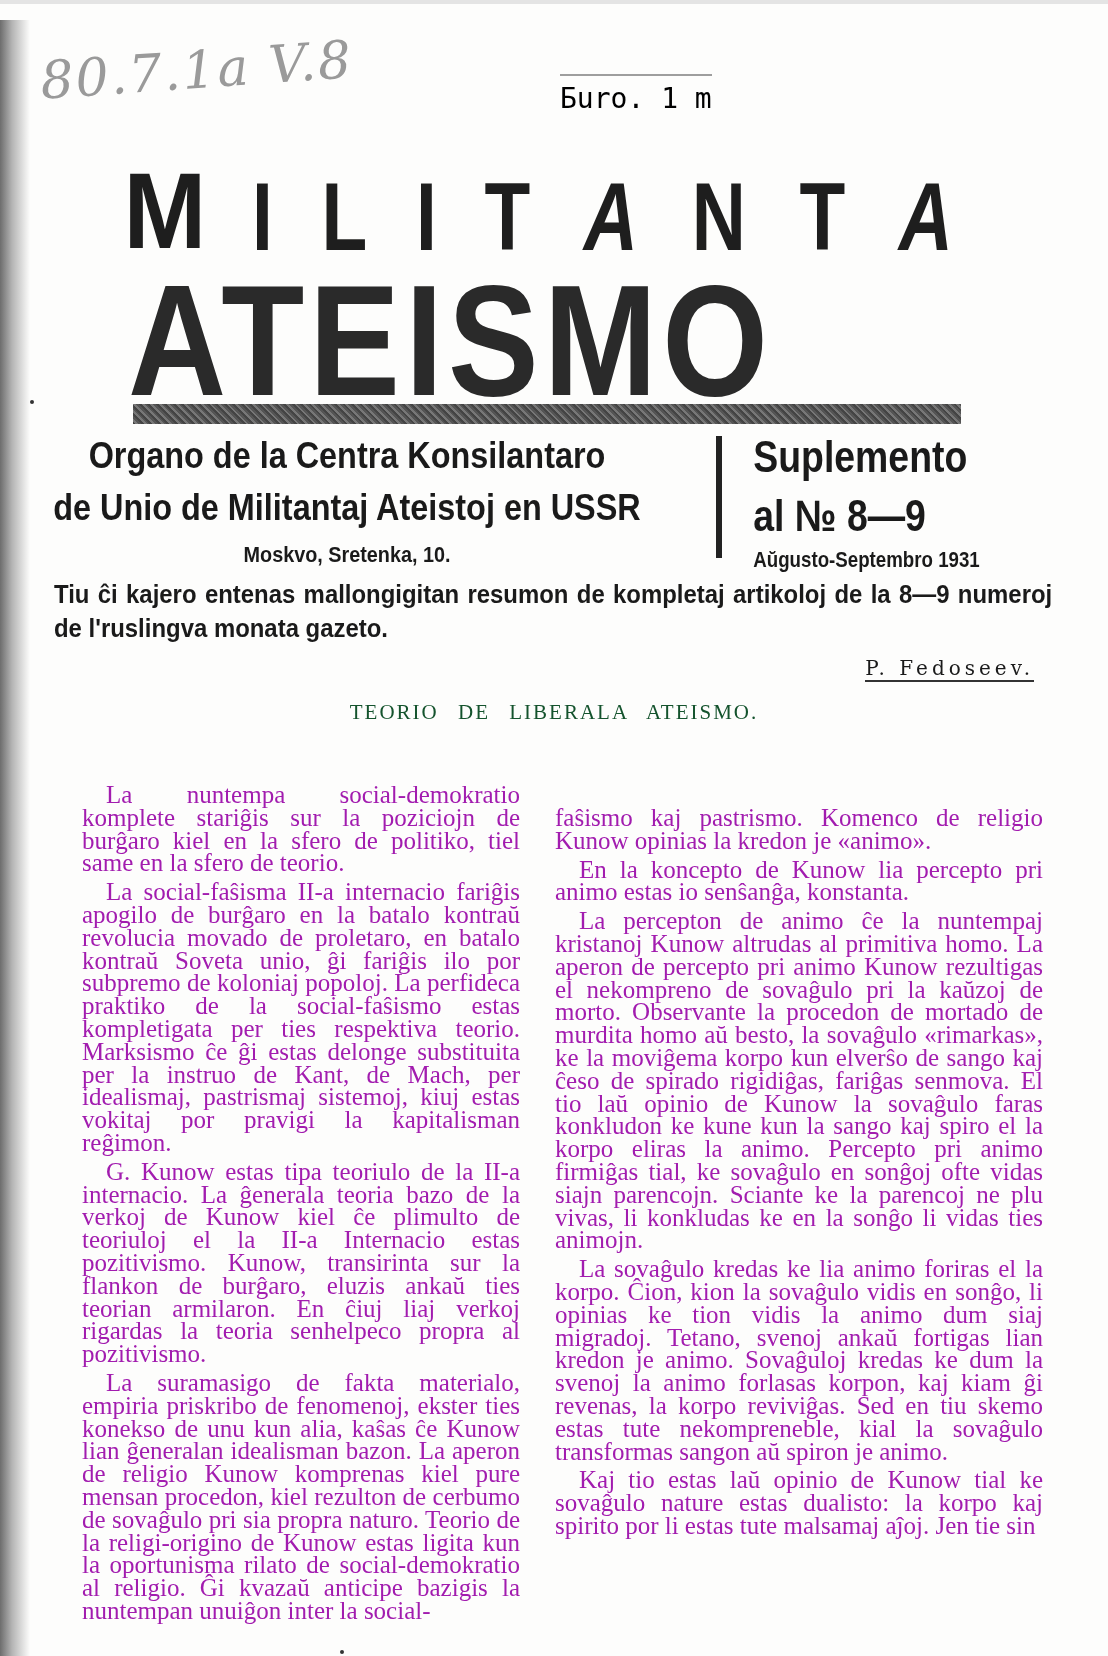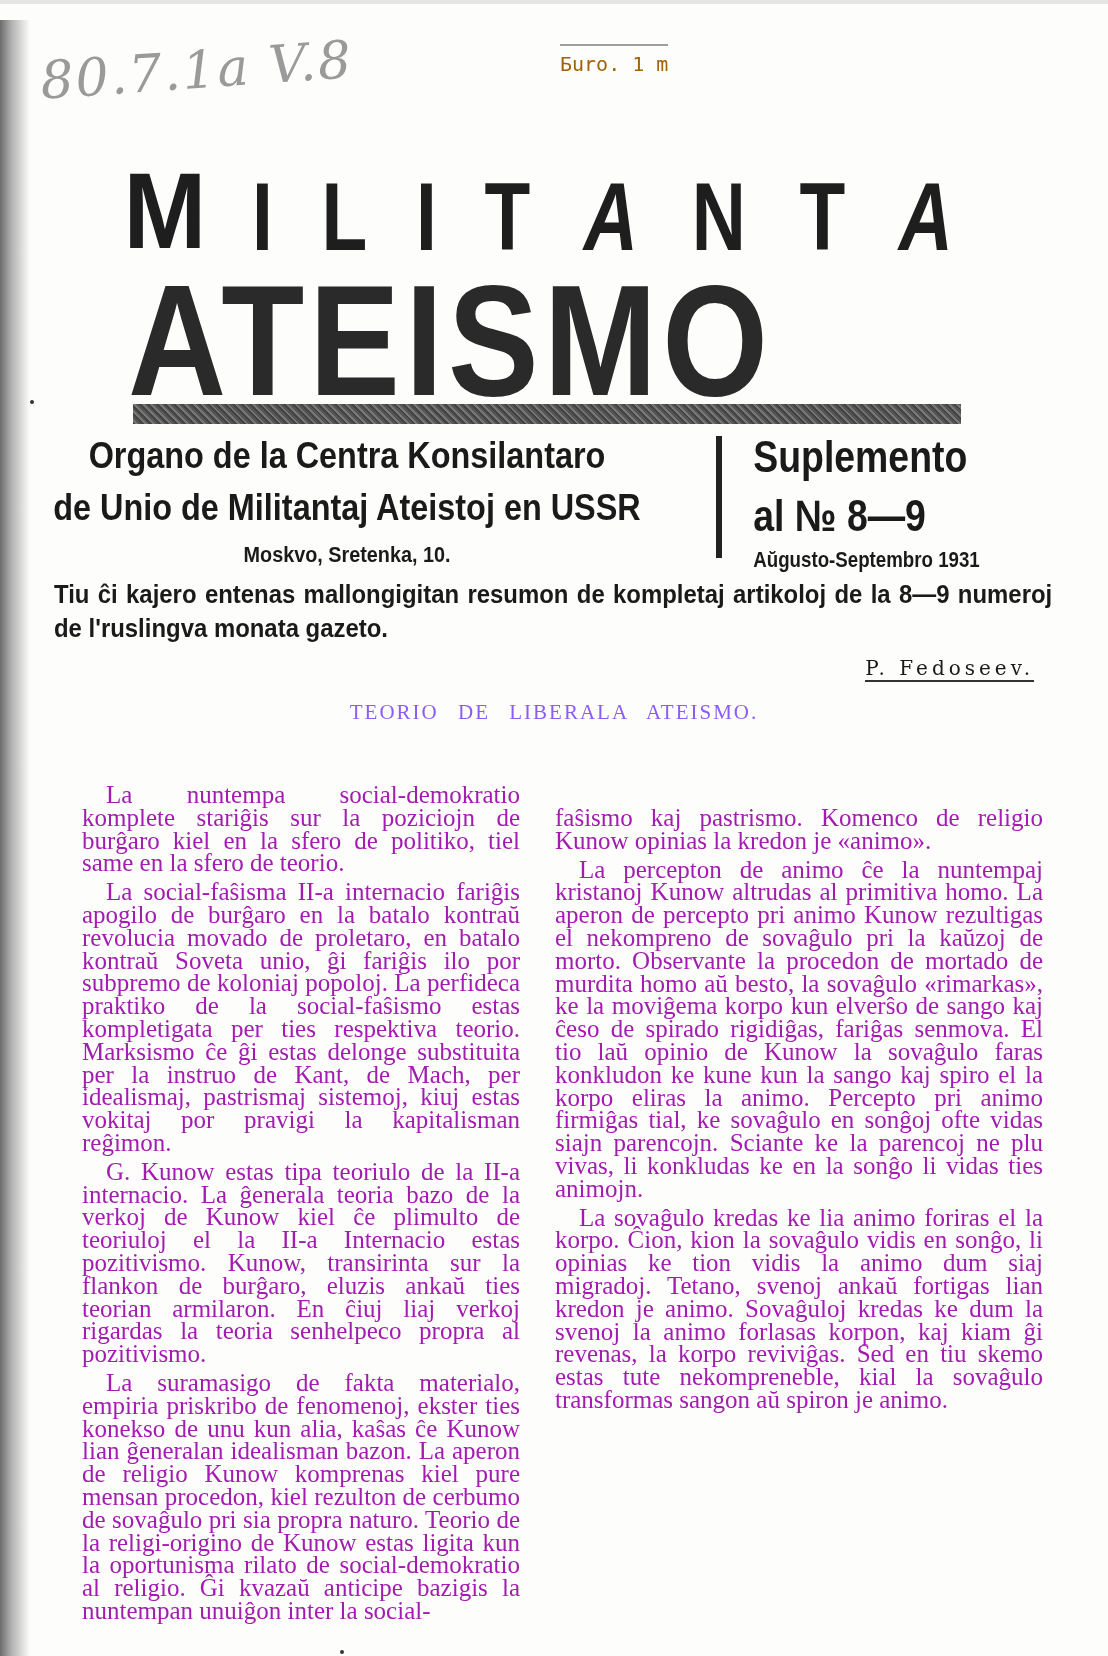--- a/index.html
+++ b/index.html
@@ -14,21 +14,21 @@
     }
     .top-shadow {
       position: absolute; left: 0; top: 0; width: 1108px; height: 4px; background: #e4e4e4;
     }
     .handwriting {
       position: absolute; left: 40px; top: 40px;
       font-family: "DejaVu Serif", serif; font-size: 52px; color: #9a9a9a;
       font-style: italic; letter-spacing: 2px; transform: rotate(-4deg);
     }
     .stamp {
-      position: absolute; left: 560px; top: 44px; font-size: 20px; color: #a16207;
+      position: absolute; left: 560px; top: 74px; font-size: 28px; color: #000000;
       font-family: "DejaVu Sans Mono", monospace; border-top: 2px solid #9e9e9e; padding-top: 6px;
     }
     .masthead-line1 {
       position: absolute; left: 120px; top: 157px; width: 840px;
       display: flex; justify-content: space-between; align-items: flex-end;
       font-family: "Liberation Sans", sans-serif; font-weight: 900; color: #1e1e1e;
     }
     .masthead-line1 span { font-size: 96px; line-height: 96px; transform: scaleX(0.78); display: inline-block; }
     .masthead-line1 span.big { font-size: 108px; line-height: 108px; transform: scaleX(0.92); }
     .masthead-line2 {
@@ -64,21 +64,21 @@
       line-height: 34px; text-align: justify; text-align-last: left;
       transform: scaleX(0.92); transform-origin: left top; width: 1085px;
     }
     .author {
       position: absolute; right: 74px; top: 656px; font-size: 20px; letter-spacing: 4px;
       font-family: "DejaVu Serif", serif; border-bottom: 2px solid #333; 
     }
     .article-title {
       position: absolute; left: 0; top: 700px; width: 1108px; text-align: center;
       font-family: "Liberation Serif", serif; font-size: 21px; letter-spacing: 2px;
-      word-spacing: 12px; color: #8b5cf6;
+      word-spacing: 12px; color: #14532d;
     }
     .col {
       position: absolute; top: 784px; width: 438px;
       font-family: "Liberation Serif", serif; font-size: 25px; line-height: 22.8px;
       color: #a21caf; text-align: justify;
     }
     .col.left { left: 82px; }
     .col.right { left: 555px; width: 488px; margin-top: 23px; }
     .col p { margin: 0 0 6px 0; text-indent: 24px; }
     .col p.cont { text-indent: 0; }
@@ -128,18 +128,20 @@
 
 <div class="col left">
   <p>La nuntempa social-demokratio komplete stariĝis sur la poziciojn de burĝaro kiel en la sfero de politiko, tiel same en la sfero de teorio.</p>
   <p>La social-faŝisma II-a internacio fariĝis apogilo de burĝaro en la batalo kontraŭ revolucia movado de proletaro, en batalo kontraŭ Soveta unio, ĝi fariĝis ilo por subpremo de koloniaj popoloj. La perfideca praktiko de la social-faŝismo estas kompletigata per ties respektiva teorio. Marksismo ĉe ĝi estas delonge substituita per la instruo de Kant, de Mach, per idealismaj, pastrismaj sistemoj, kiuj estas vokitaj por pravigi la kapitalisman reĝimon.</p>
   <p>G. Kunow estas tipa teoriulo de la II-a internacio. La ĝenerala teoria bazo de la verkoj de Kunow kiel ĉe plimulto de teoriuloj el la II-a Internacio estas pozitivismo. Kunow, transirinta sur la flankon de burĝaro, eluzis ankaŭ ties teorian armilaron. En ĉiuj liaj verkoj rigardas la teoria senhelpeco propra al pozitivismo.</p>
   <p>La suramasigo de fakta materialo, empiria priskribo de fenomenoj, ekster ties konekso de unu kun alia, kaŝas ĉe Kunow lian ĝeneralan idealisman bazon. La aperon de religio Kunow komprenas kiel pure mensan procedon, kiel rezulton de cerbumo de sovaĝulo pri sia propra naturo. Teorio de la religi-origino de Kunow estas ligita kun la oportunisma rilato de social-demokratio al religio. Ĝi kvazaŭ anticipe bazigis la nuntempan unuiĝon inter la social-</p>
 </div>
 
 <div class="col right">
   <p class="cont">faŝismo kaj pastrismo. Komenco de religio Kunow opinias la kredon je «animo».</p>
+  <p>En la koncepto de Kunow lia percepto pri animo estas io senŝanĝa, konstanta.</p>
   <p>La percepton de animo ĉe la nuntempaj kristanoj Kunow altrudas al primitiva homo. La aperon de percepto pri animo Kunow rezultigas el nekompreno de sovaĝulo pri la kaŭzoj de morto. Observante la procedon de mortado de murdita homo aŭ besto, la sovaĝulo «rimarkas», ke la moviĝema korpo kun elverŝo de sango kaj ĉeso de spirado rigidiĝas, fariĝas senmova. El tio laŭ opinio de Kunow la sovaĝulo faras konkludon ke kune kun la sango kaj spiro el la korpo eliras la animo. Percepto pri animo firmiĝas tial, ke sovaĝulo en sonĝoj ofte vidas siajn parencojn. Sciante ke la parencoj ne plu vivas, li konkludas ke en la sonĝo li vidas ties animojn.</p>
   <p>La sovaĝulo kredas ke lia animo foriras el la korpo. Ĉion, kion la sovaĝulo vidis en sonĝo, li opinias ke tion vidis la animo dum siaj migradoj. Tetano, svenoj ankaŭ fortigas lian kredon je animo. Sovaĝuloj kredas ke dum la svenoj la animo forlasas korpon, kaj kiam ĝi revenas, la korpo reviviĝas. Sed en tiu skemo estas tute nekompreneble, kial la sovaĝulo transformas sangon aŭ spiron je animo.</p>
+  <p>Kaj tio estas laŭ opinio de Kunow tial ke sovaĝulo nature estas dualisto: la korpo kaj spirito por li estas tute malsamaj aĵoj. Jen tie sin</p>
 </div>
 
 <div class="mark-dot" style="left:340px;top:1650px;"></div>
 <div class="mark-dot" style="left:30px;top:400px;"></div>
 
 </body></html>

